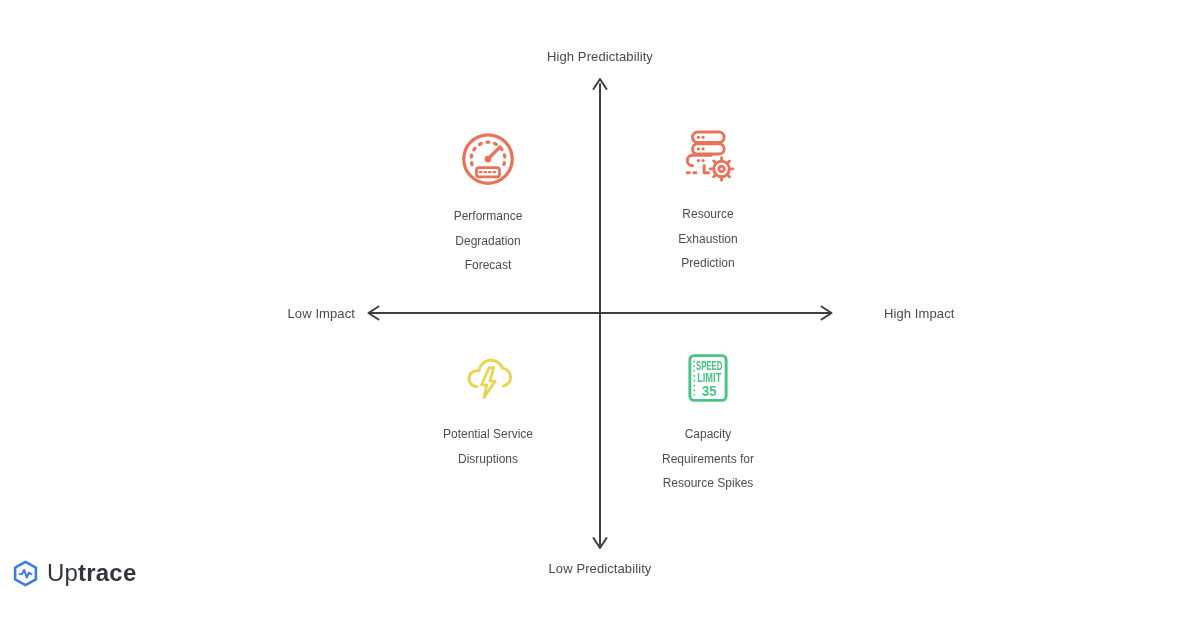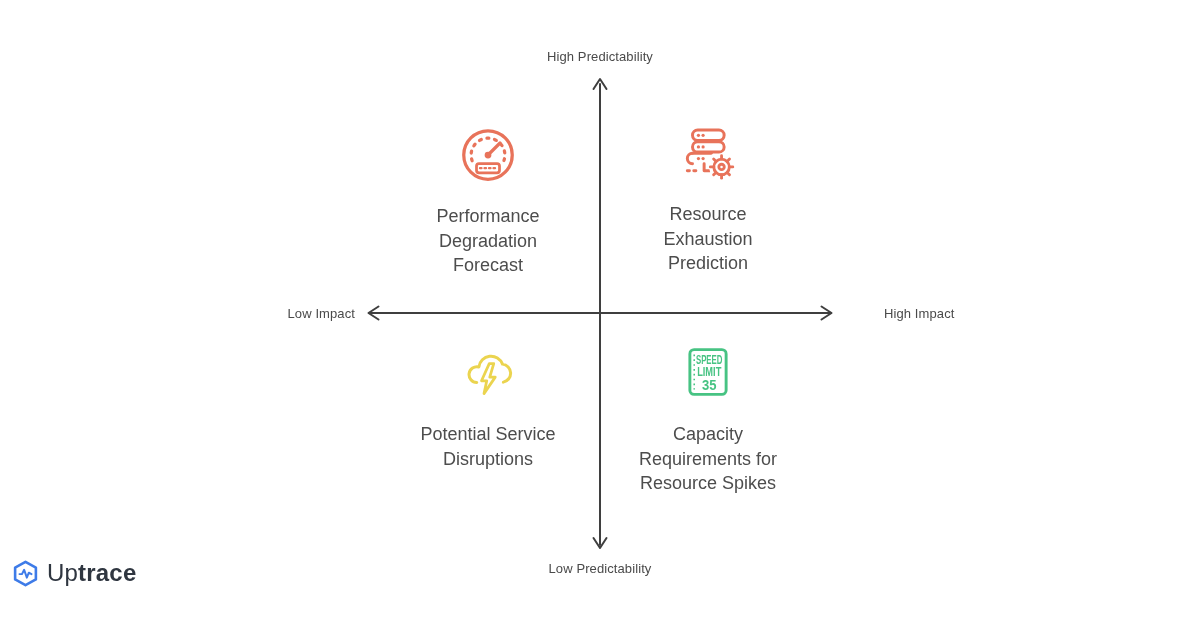--- a/index.html
+++ b/index.html
@@ -42,25 +42,25 @@
     flex-direction: column;
     align-items: center;
   }
   .quadrant.tl { left: 358px; top: 125px; }
   .quadrant.tr { left: 578px; top: 123px; }
   .quadrant.bl { left: 358px; top: 343px; }
   .quadrant.br { left: 578px; top: 343px; }
 
   .quadrant .icon-wrap {
     width: 64px; height: 64px;
-    display: flex; align-items: flex-start; justify-content: center;
+    display: flex; align-items: flex-end; justify-content: center;
     margin-bottom: 15px;
   }
   .quadrant .q-label {
-    font-size: 18px;
+    font-size: 12px;
     line-height: 24.5px;
     color: #4d4d4d;
     text-align: center;
     white-space: pre-line;
   }
 
   .logo {
     position: absolute;
     left: 12px;
     top: 559px;

